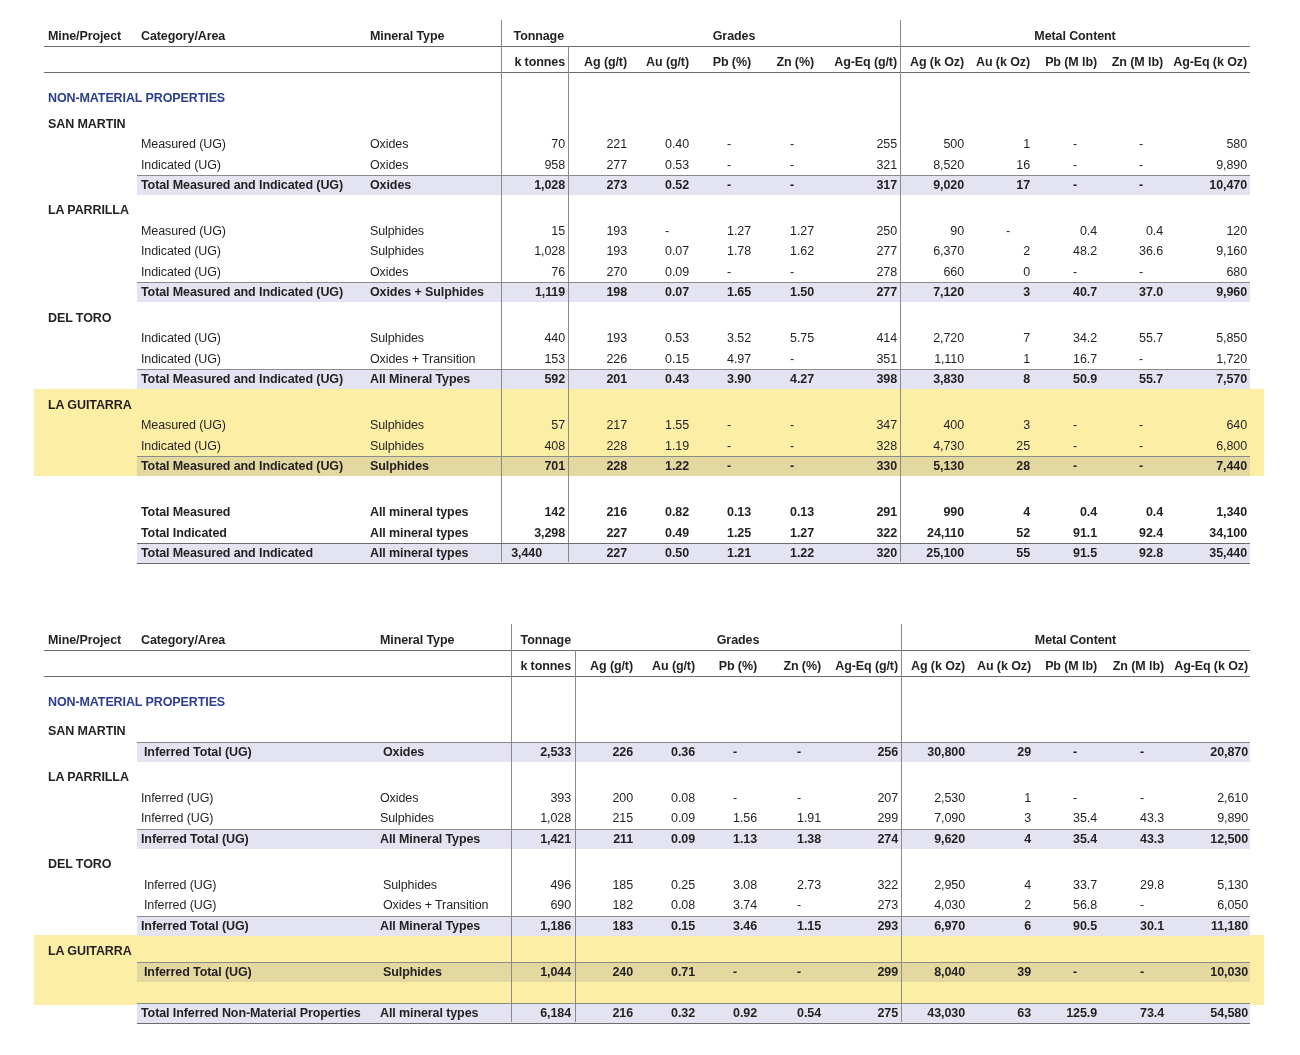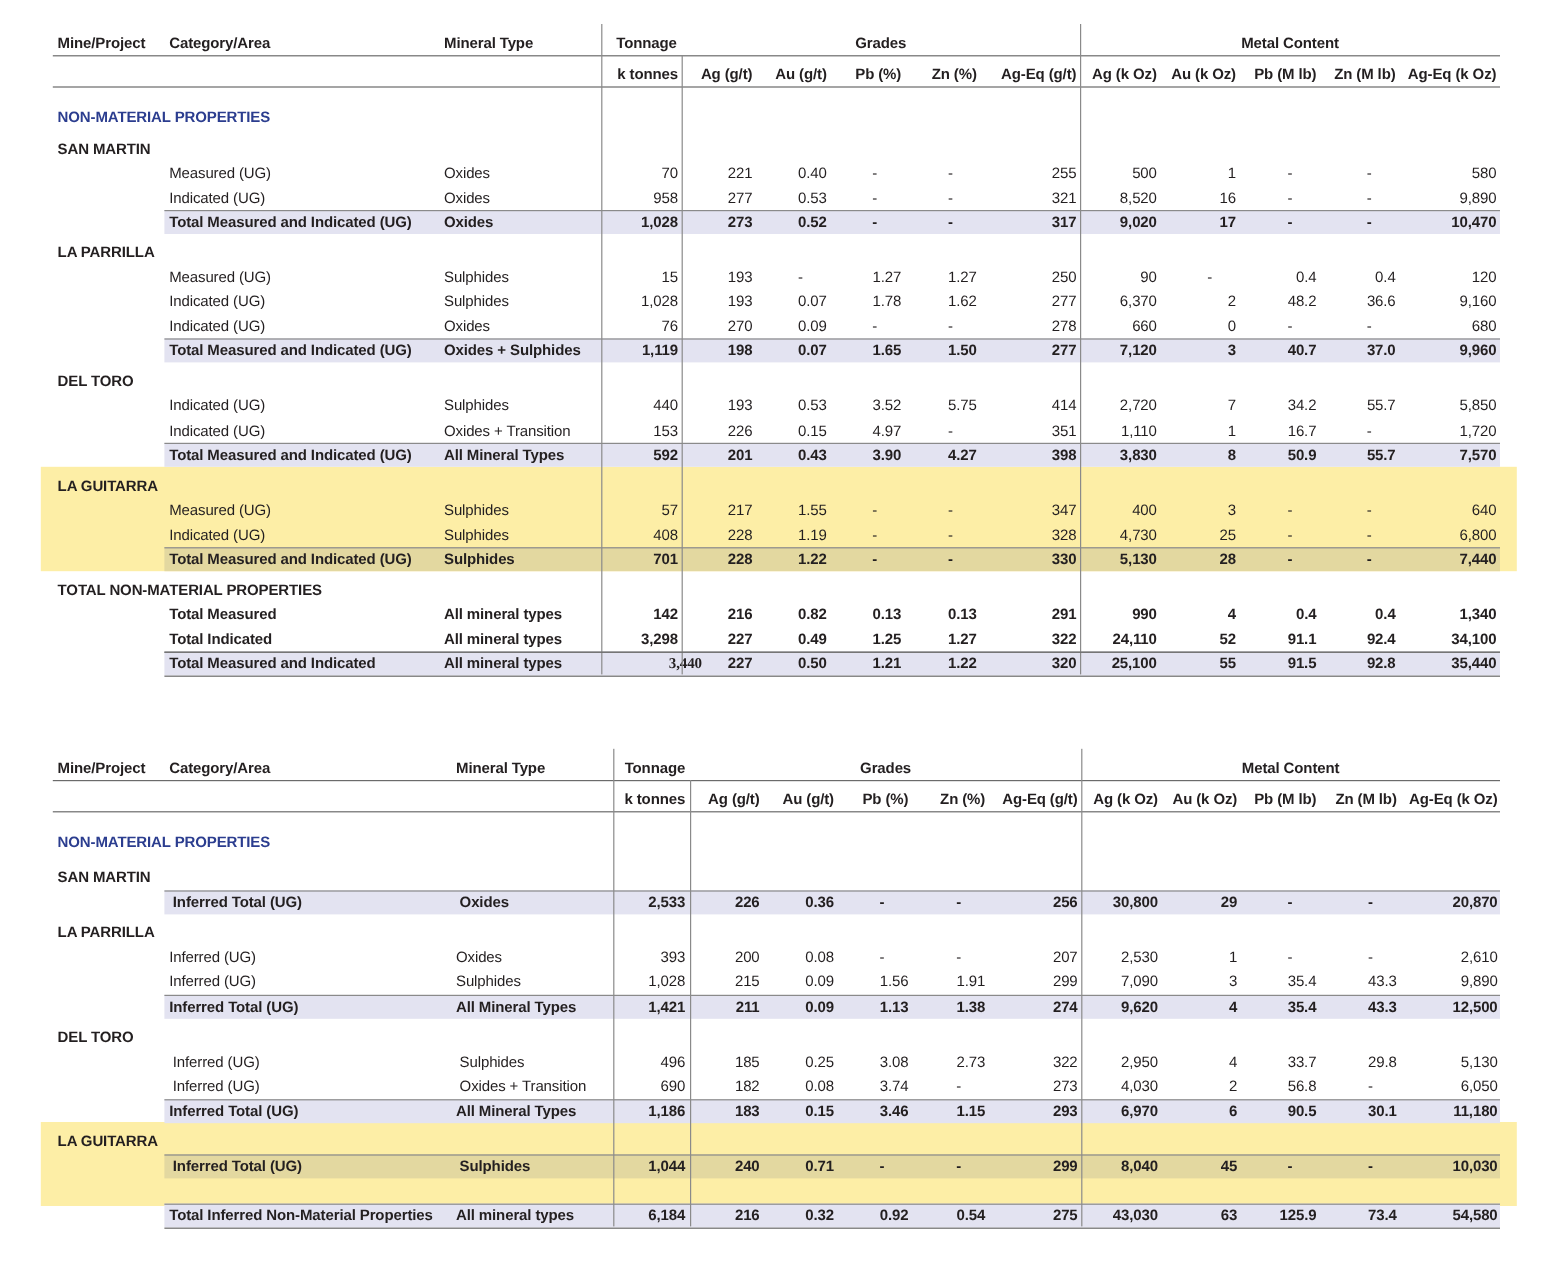--- a/index.html
+++ b/index.html
@@ -261,23 +261,20 @@
         <div class="cell b r" style="left: 629px; width: 60px; top: 0px;">1.22</div>
         <div class="cell b c" style="left: 699px; width: 60px; top: 0px;">-</div>
         <div class="cell b c" style="left: 762px; width: 60px; top: 0px;">-</div>
         <div class="cell b r" style="left: 837px; width: 60px; top: 0px;">330</div>
         <div class="cell b r" style="left: 904px; width: 60px; top: 0px;">5,130</div>
         <div class="cell b r" style="left: 970px; width: 60px; top: 0px;">28</div>
         <div class="cell b c" style="left: 1045px; width: 60px; top: 0px;">-</div>
         <div class="cell b c" style="left: 1111px; width: 60px; top: 0px;">-</div>
         <div class="cell b r" style="left: 1187px; width: 60px; top: 0px;">7,440</div>
       </div>
-      <div class="row" style="top: 482px;">
-        <div class="cell b" style="left: 48px; width: 300px; top: 0px;">TOTAL NON-MATERIAL PROPERTIES</div>
-      </div>
       <div class="row" style="top: 502px;">
         <div class="cell b" style="left: 141px; width: 240px; top: 0px;">Total Measured</div>
         <div class="cell b" style="left: 370px; width: 130px; top: 0px;">All mineral types</div>
         <div class="cell b r" style="left: 505px; width: 60px; top: 0px; padding-right: 0px;">142</div>
         <div class="cell b r" style="left: 567px; width: 60px; top: 0px;">216</div>
         <div class="cell b r" style="left: 629px; width: 60px; top: 0px;">0.82</div>
         <div class="cell b r" style="left: 691px; width: 60px; top: 0px;">0.13</div>
         <div class="cell b r" style="left: 754px; width: 60px; top: 0px;">0.13</div>
         <div class="cell b r" style="left: 837px; width: 60px; top: 0px;">291</div>
         <div class="cell b r" style="left: 904px; width: 60px; top: 0px;">990</div>
@@ -300,21 +297,21 @@
         <div class="cell b r" style="left: 1037px; width: 60px; top: 0px;">91.1</div>
         <div class="cell b r" style="left: 1103px; width: 60px; top: 0px;">92.4</div>
         <div class="cell b r" style="left: 1187px; width: 60px; top: 0px;">34,100</div>
       </div>
       <div class="band lav" style="left: 137px; width: 1113px; top: 543px; height: 20px;"></div>
       <div class="hline thin" style="left: 137px; width: 1113px; top: 543px;"></div>
       <div class="hline" style="left: 137px; width: 1113px; top: 563px;"></div>
       <div class="row" style="top: 543px;">
         <div class="cell b" style="left: 141px; width: 240px; top: 0px;">Total Measured and Indicated</div>
         <div class="cell b" style="left: 370px; width: 130px; top: 0px;">All mineral types</div>
-        <div class="cell b r" style="left: 525px; width: 60px; top: 0px; padding-right: 0px; font-family: Liberation Serif, serif;">3,440</div>
+        <div class="cell b r" style="left: 482px; width: 60px; top: 0px; padding-right: 0px;">3,440</div>
         <div class="cell b r" style="left: 567px; width: 60px; top: 0px;">227</div>
         <div class="cell b r" style="left: 629px; width: 60px; top: 0px;">0.50</div>
         <div class="cell b r" style="left: 691px; width: 60px; top: 0px;">1.21</div>
         <div class="cell b r" style="left: 754px; width: 60px; top: 0px;">1.22</div>
         <div class="cell b r" style="left: 837px; width: 60px; top: 0px;">320</div>
         <div class="cell b r" style="left: 904px; width: 60px; top: 0px;">25,100</div>
         <div class="cell b r" style="left: 970px; width: 60px; top: 0px;">55</div>
         <div class="cell b r" style="left: 1037px; width: 60px; top: 0px;">91.5</div>
         <div class="cell b r" style="left: 1103px; width: 60px; top: 0px;">92.8</div>
         <div class="cell b r" style="left: 1187px; width: 60px; top: 0px;">35,440</div>
@@ -479,21 +476,21 @@
       <div class="row" style="top: 962px;">
         <div class="cell b" style="left: 144px; width: 240px; top: 0px;">Inferred Total (UG)</div>
         <div class="cell b" style="left: 383px; width: 130px; top: 0px;">Sulphides</div>
         <div class="cell b r" style="left: 511px; width: 60px; top: 0px; padding-right: 0px;">1,044</div>
         <div class="cell b r" style="left: 573px; width: 60px; top: 0px;">240</div>
         <div class="cell b r" style="left: 635px; width: 60px; top: 0px;">0.71</div>
         <div class="cell b c" style="left: 705px; width: 60px; top: 0px;">-</div>
         <div class="cell b c" style="left: 769px; width: 60px; top: 0px;">-</div>
         <div class="cell b r" style="left: 838px; width: 60px; top: 0px;">299</div>
         <div class="cell b r" style="left: 905px; width: 60px; top: 0px;">8,040</div>
-        <div class="cell b r" style="left: 971px; width: 60px; top: 0px;">45</div>
+        <div class="cell b r" style="left: 971px; width: 60px; top: 0px;">39</div>
         <div class="cell b c" style="left: 1045px; width: 60px; top: 0px;">-</div>
         <div class="cell b c" style="left: 1112px; width: 60px; top: 0px;">-</div>
         <div class="cell b r" style="left: 1188px; width: 60px; top: 0px;">10,030</div>
       </div>
       <div class="band lav" style="left: 137px; width: 1113px; top: 1003px; height: 20px;"></div>
       <div class="hline thin" style="left: 137px; width: 1113px; top: 1003px;"></div>
       <div class="hline" style="left: 137px; width: 1113px; top: 1023px;"></div>
       <div class="row" style="top: 1003px;">
         <div class="cell b" style="left: 141px; width: 240px; top: 0px;">Total Inferred Non-Material Properties</div>
         <div class="cell b" style="left: 380px; width: 130px; top: 0px;">All mineral types</div>

